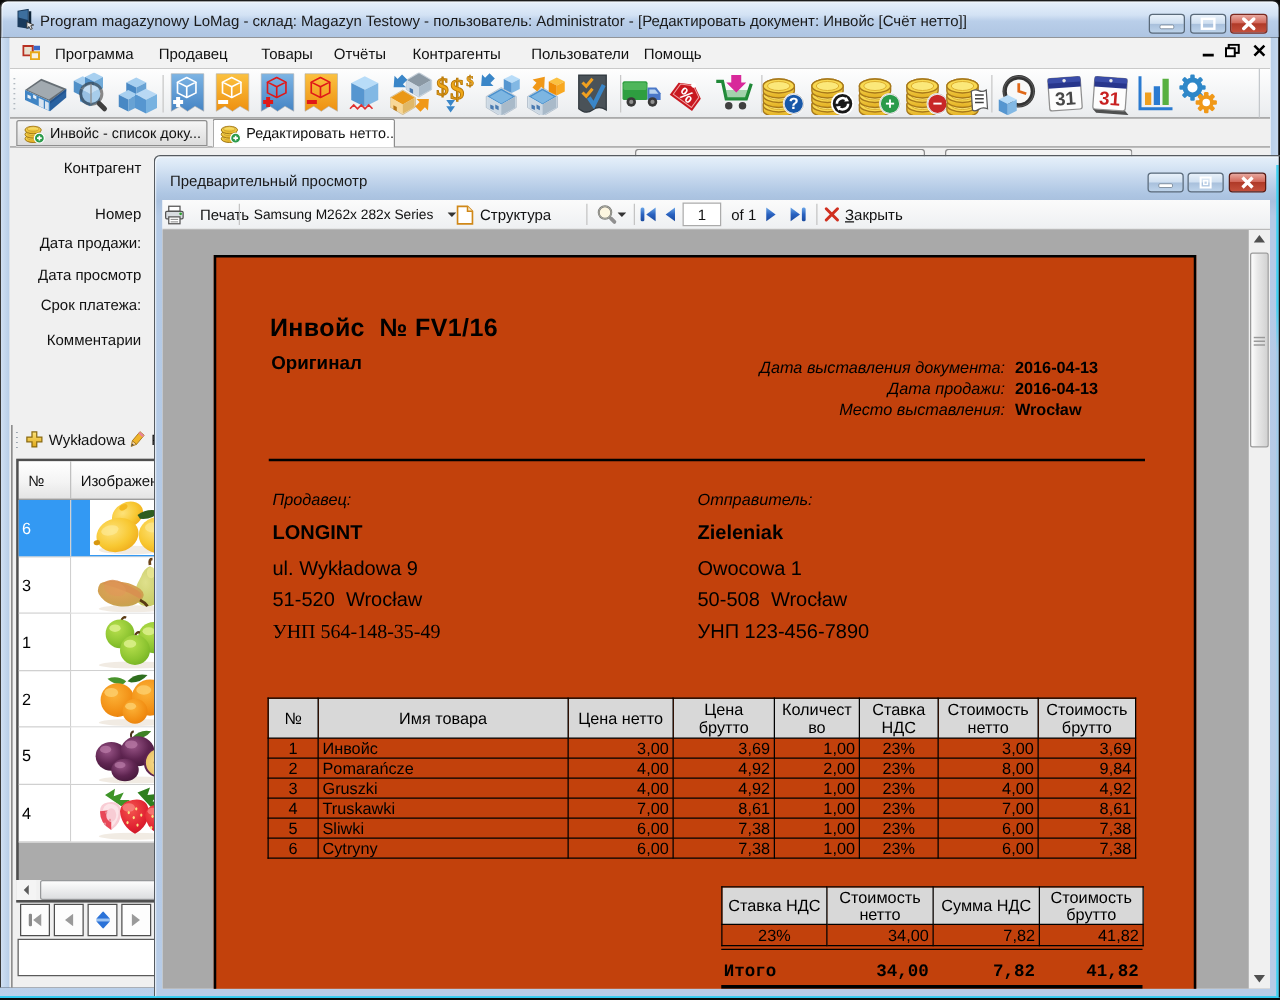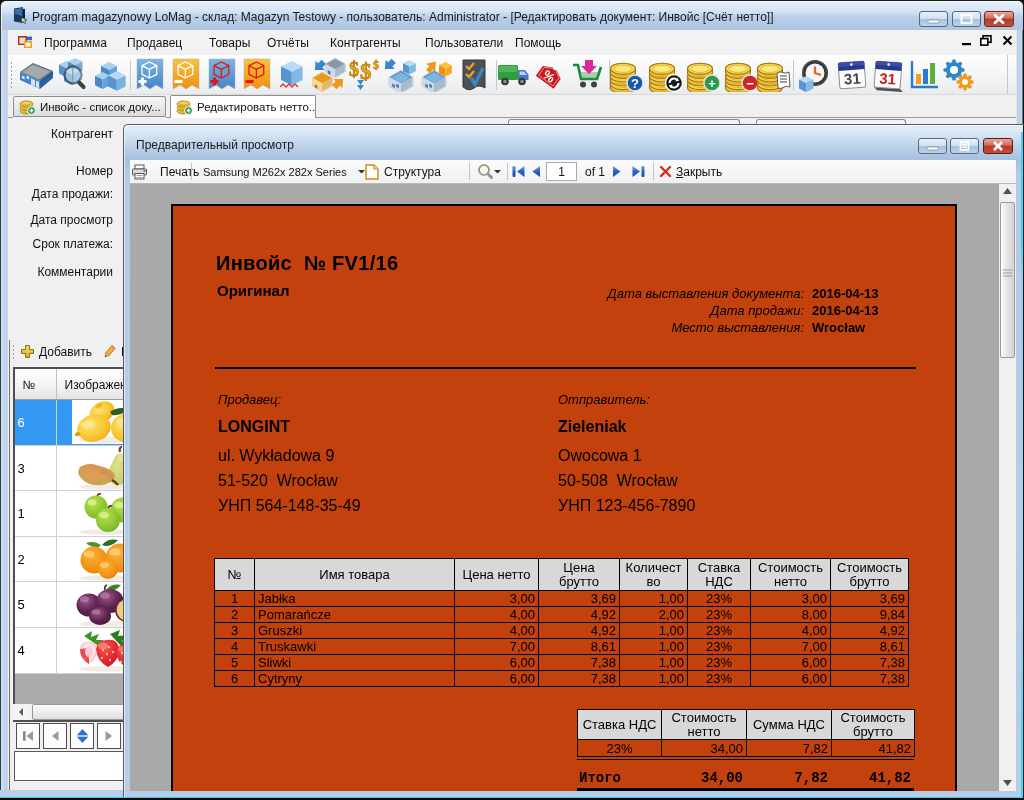--- a/index.html
+++ b/index.html
@@ -862,21 +862,21 @@
             <svg width="15" height="15" viewBox="0 0 15 15">
               <path d="M5.6 1.5 H9.4 V5.6 H13.5 V9.4 H9.4 V13.5 H5.6 V9.4 H1.5 V5.6 H5.6 Z" fill="url(#goldp)" stroke="#8a6a10" stroke-width="1"></path>
               <defs>
                 <linearGradient id="goldp" x1="0" y1="0" x2="0" y2="1">
                   <stop offset="0" stop-color="#fce37a"></stop>
                   <stop offset="1" stop-color="#e0a818"></stop>
                 </linearGradient>
               </defs>
             </svg>
           </span>
-          <span>Добавить</span>
+          <span>Wykładowa</span>
         </div>
       <div class="addrow-item" style="left:93px;top:3px">
           <span>
             <svg width="16" height="16" viewBox="0 0 16 16">
               <g transform="rotate(40 8 8)">
                 <rect x="6" y="1" width="4.4" height="9.5" fill="#f0b429" stroke="#a87818" stroke-width=".7"></rect>
                 <rect x="6" y="1" width="4.4" height="2" fill="#e88498"></rect>
                 <polygon points="6,10.5 10.4,10.5 8.2,14.5" fill="#f8d8a8" stroke="#a87818" stroke-width=".7"></polygon>
                 <polygon points="7.4,12.2 9,12.2 8.2,14.5" fill="#4a4a4a"></polygon>
               </g>
@@ -1232,21 +1232,21 @@
             </div>
             <div class="pg inv-info-row" style="top: 114.3px;">
               <span class="inv-info-label">Место выставления:</span>
               <span class="inv-info-value">Wrocław</span>
             </div>
             <div class="pg " style="left: 42px; top: 161px; width: 701px; height: 1.5px; background: rgb(0, 0, 0);"></div>
             <div class="pg party-head" style="left: 45px; top: 186px; text-align: right;">Продавец:</div>
             <div class="pg party-name" style="left: 45px; top: 212px;">LONGINT</div>
             <div class="pg party-line" style="left: 45px; top: 241px;">ul. Wykładowa 9</div>
             <div class="pg party-line" style="left: 45px; top: 266px;">51-520  Wrocław</div>
-            <div class="pg party-line" style="left: 45px; top: 291px;">УНП 564-148-35-49</div>
+            <div class="pg party-line" style="left: 45px; top: 291px; font-family: Liberation Serif, serif;">УНП 564-148-35-49</div>
             <div class="pg party-head" style="left: 385px; top: 186px;">Отправитель:</div>
             <div class="pg party-name" style="left: 385px; top: 212px;">Zieleniak</div>
             <div class="pg party-line" style="left: 385px; top: 241px;">Owocowa 1</div>
             <div class="pg party-line" style="left: 385px; top: 266px;">50-508  Wrocław</div>
             <div class="pg party-line" style="left: 385px; top: 291px;">УНП 123-456-7890</div>
             <table id="items-table">
               <colgroup>
                 <col style="width:40px">
                 <col style="width:200px">
                 <col style="width:84px">
@@ -1262,21 +1262,21 @@
                   <th style="height:32px">Имя товара</th>
                   <th style="height:32px">Цена нетто</th>
                   <th style="height:22px">Цена<br>брутто</th>
                   <th style="height:32px">Количест<br>во</th>
                   <th style="height:32px">Ставка<br>НДС</th>
                   <th style="height:32px">Стоимость<br>нетто</th>
                   <th style="height:32px">Стоимость<br>брутто</th>
                 </tr>
                 <tr>
                   <td class="c">1</td>
-                  <td class="">Jabłka</td>
+                  <td class="">Инвойс</td>
                   <td class="r">3,00</td>
                   <td class="r">3,69</td>
                   <td class="r">1,00</td>
                   <td class="c">23%</td>
                   <td class="r">3,00</td>
                   <td class="r">3,69</td>
                 </tr>
                 <tr>
                   <td class="c">2</td>
                   <td class="">Pomarańcze</td>

